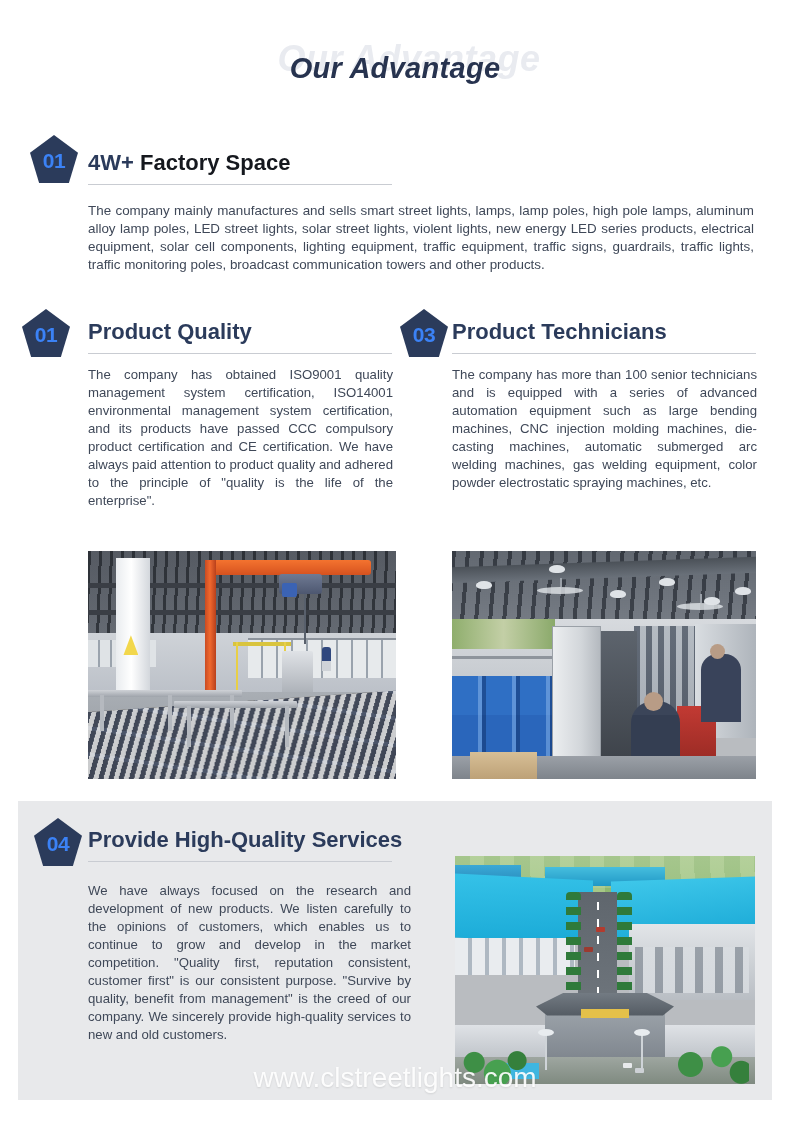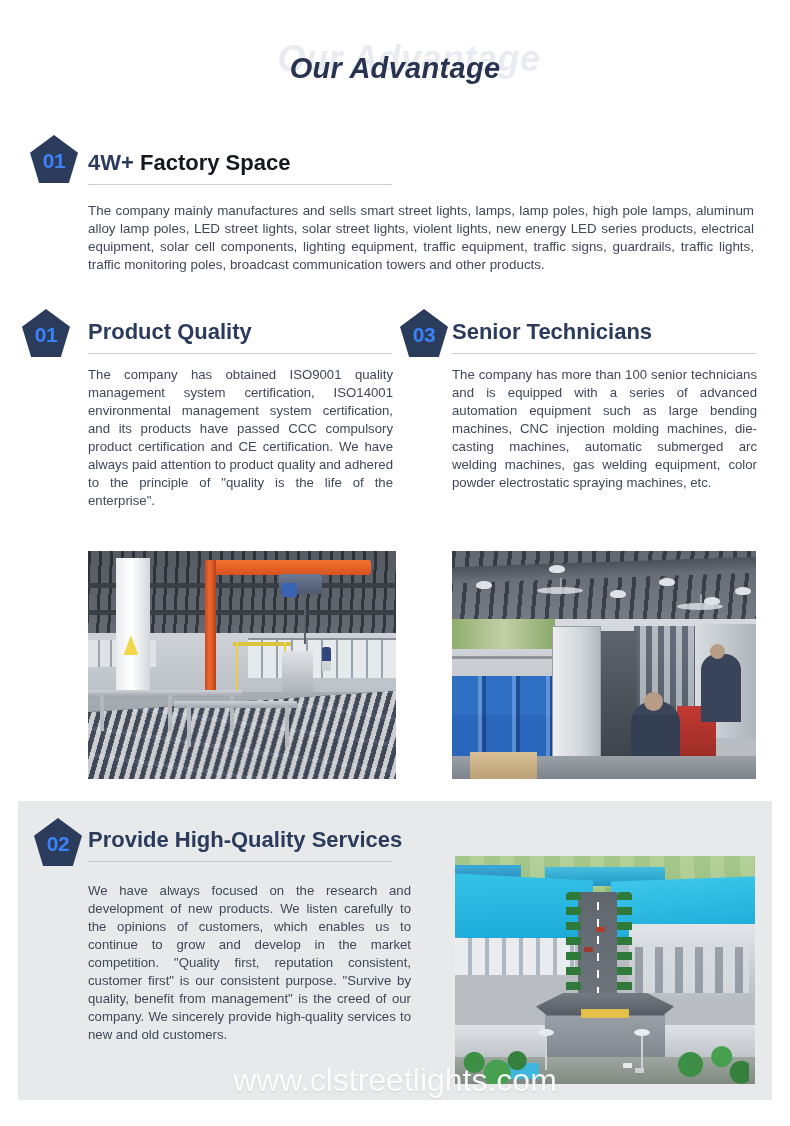--- a/index.html
+++ b/index.html
@@ -416,21 +416,21 @@
     background: #e8e9eb;
   }
 
   
   .watermark {
     position: absolute;
     left: 0;
     top: 1062px;
     width: 790px;
     text-align: center;
-    font-size: 32px;
+    font-size: 28px;
     font-weight: normal;
     letter-spacing: 0px;
     color: rgba(255,255,255,0.92);
     text-shadow: 0 1px 2px rgba(0,0,0,0.10);
     white-space: nowrap;
     pointer-events: none;
   }
 </style>
 </head>
 <body>
@@ -489,21 +489,21 @@
   <div class="ph-layer p1-bench" style="left:28%; top:66%; width:40%;"></div>
   <div class="ph-layer p1-leg" style="left:32%; top:68%; height:18%;"></div>
   <div class="ph-layer p1-leg" style="left:64%; top:68%; height:18%;"></div>
 </div>
 
 <div class="badge" style="left:400px; top:309px;">
   <div class="pent"></div>
   <div class="num">03</div>
 </div>
 <div class="head" style="left:452px; top:319px;">
-  <span class="accent">Senior Technicians</span>
+  <span class="accent">Product Technicians</span>
 </div>
 <div class="rule" style="left:452px; top:353px; width:304px;"></div>
 <div class="body-text" style="left:452px; top:366px; width:305px;">The company has more than 100 senior technicians and is equipped with a series of advanced automation equipment such as large bending machines, CNC injection molding machines, die-casting machines, automatic submerged arc welding machines, gas welding equipment, color powder electrostatic spraying machines, etc.</div>
 
 <div class="photo" style="left:452px; top:551px; width:304px; height:228px;">
   <div class="ph-layer p2-wall"></div>
   <div class="ph-layer p2-greenwin"></div>
   <div class="ph-layer p2-shelf"></div>
   <div class="ph-layer p2-bins"></div>
   <div class="ph-layer p2-bins2"></div>
@@ -525,21 +525,21 @@
   <div class="ph-layer p2-lamp" style="left:52%; top:17%"></div>
   <div class="ph-layer p2-lamp" style="left:68%; top:12%"></div>
   <div class="ph-layer p2-lamp" style="left:83%; top:20%"></div>
   <div class="ph-layer p2-lamp" style="left:93%; top:16%"></div>
   <div class="ph-layer p2-fan" style="left:28%; top:16%"></div>
   <div class="ph-layer p2-fan" style="left:74%; top:23%"></div>
 </div>
 
 <div class="badge" style="left:34px; top:818px;">
   <div class="pent"></div>
-  <div class="num">02</div>
+  <div class="num">04</div>
 </div>
 <div class="head" style="left:88px; top:827px;">
   <span class="accent">Provide High-Quality Services</span>
 </div>
 <div class="rule" style="left:88px; top:861px; width:304px;"></div>
 <div class="body-text" style="left:88px; top:882px; width:323px;">We have always focused on the research and development of new products. We listen carefully to the opinions of customers, which enables us to continue to grow and develop in the market competition. "Quality first, reputation consistent, customer first" is our consistent purpose. "Survive by quality, benefit from management" is the creed of our company. We sincerely provide high-quality services to new and old customers.</div>
 
 <div class="photo" style="left:455px; top:856px; width:300px; height:228px;">
   <div class="ph-layer p3-fields"></div>
   <div class="ph-layer p3-sky" style="opacity:.35"></div>

